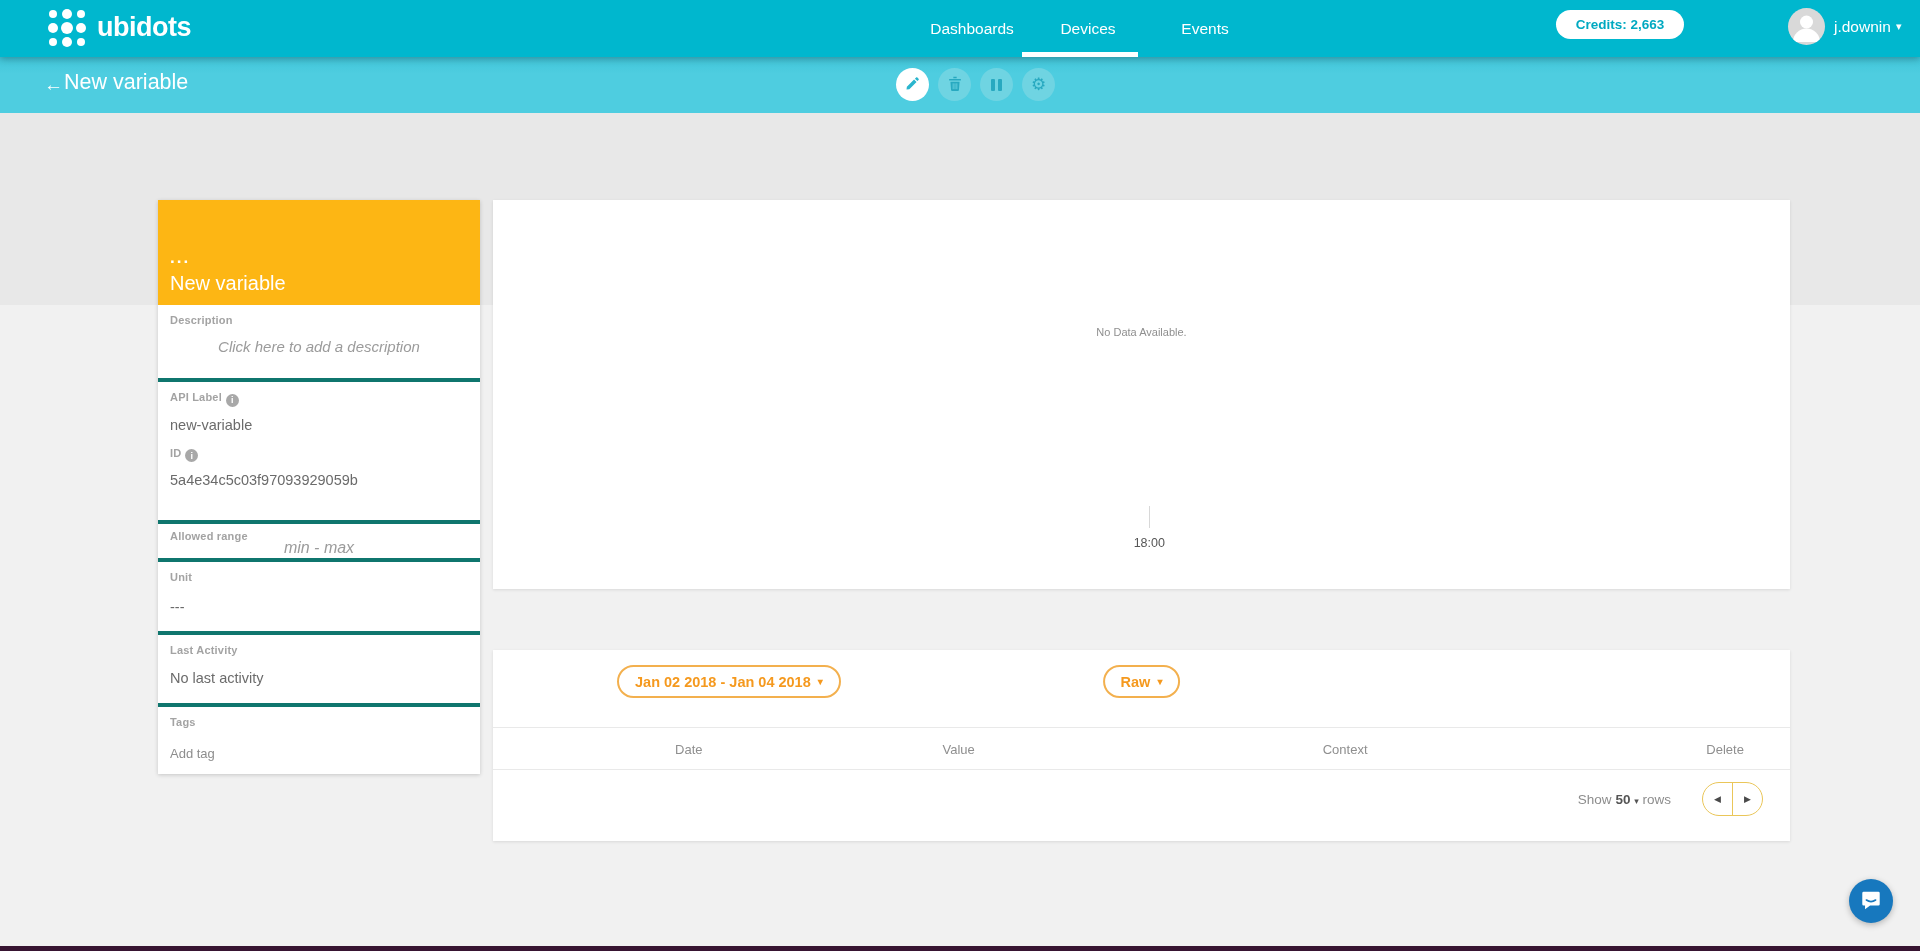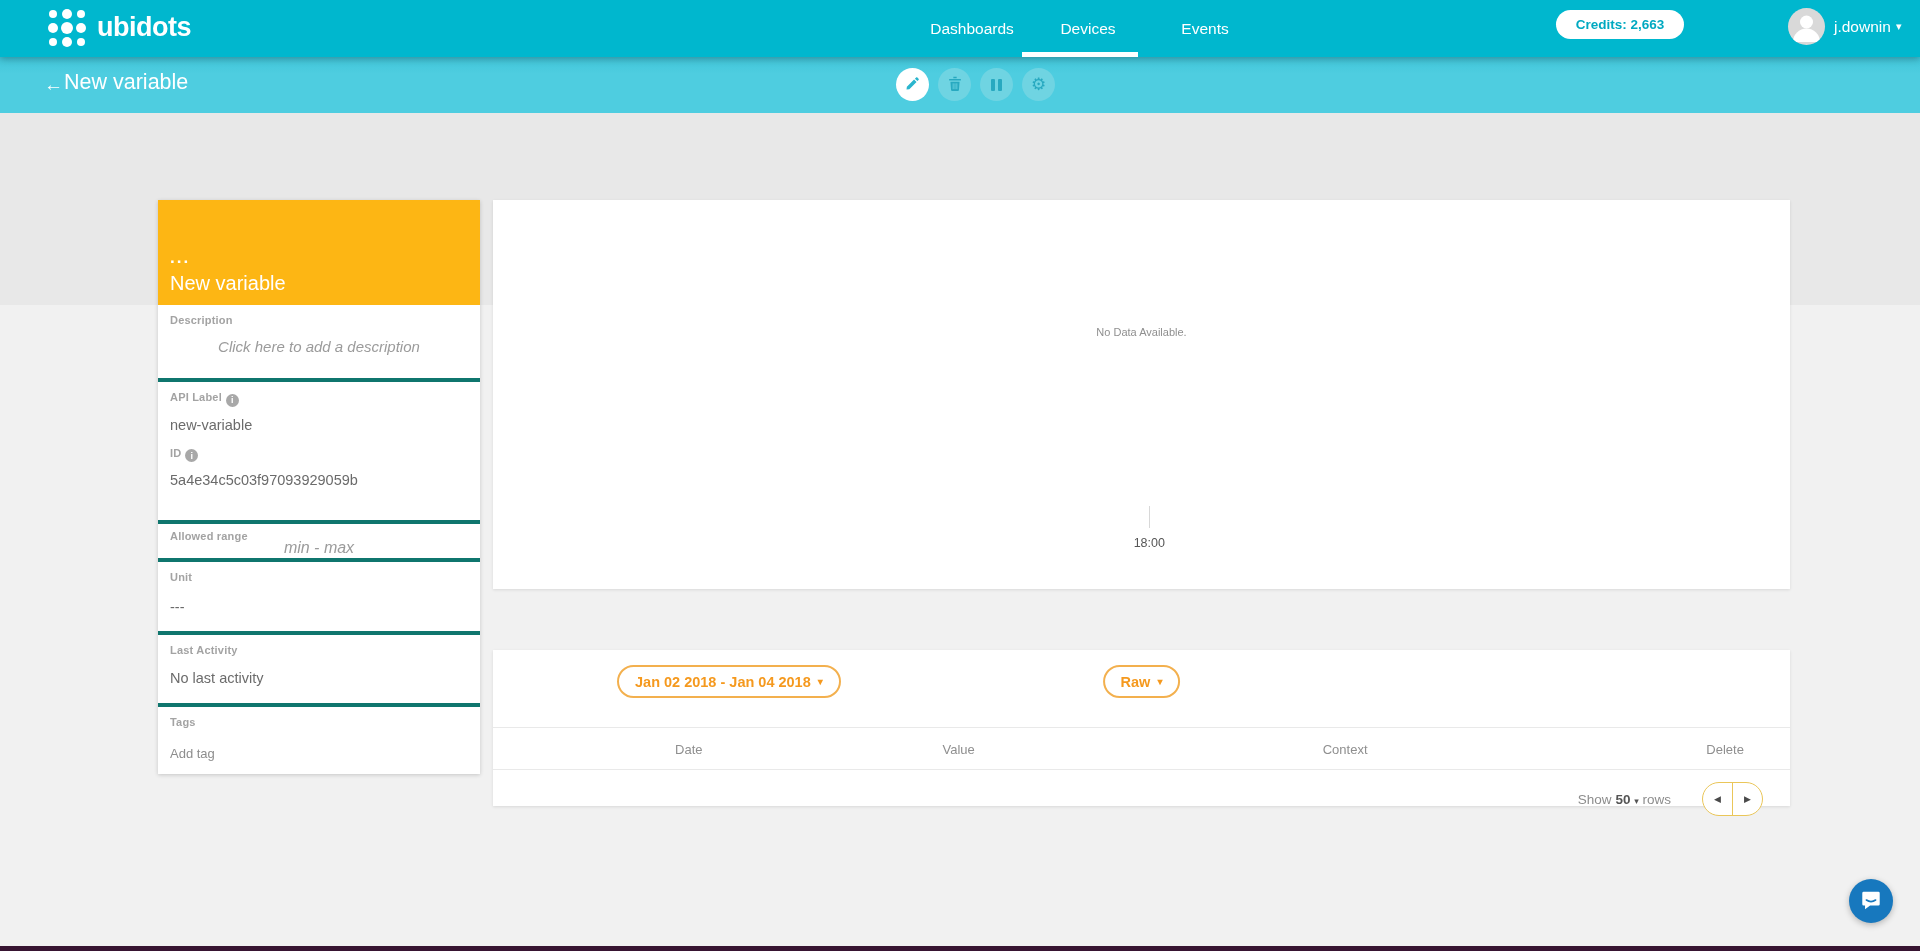--- a/index.html
+++ b/index.html
@@ -81,21 +81,21 @@
   
   .chart-panel { position:absolute; left:493px; top:200px; width:1297px; height:389px; background:#fff;
                  box-shadow:0 1px 3px rgba(0,0,0,.10); }
   .no-data-msg { position:absolute; left:0; width:100%; top:126px; text-align:center;
                  color:#8f8f8f; font-size:11px; }
   .axis-tick { position:absolute; left:50.6%; top:306px; width:1px; height:22px; background:#d8d8d8; }
   .axis-label { position:absolute; left:50.6%; top:336px; transform:translateX(-50%);
                 color:#565656; font-size:12.5px; }
 
   
-  .table-panel { position:absolute; left:493px; top:650px; width:1297px; height:156px; background:#fff;
+  .table-panel { position:absolute; left:493px; top:650px; width:1297px; height:191px; background:#fff;
                  box-shadow:0 1px 3px rgba(0,0,0,.10); }
   .table-toolbar { position:relative; height:78px; border-bottom:1px solid #e9e9e9; }
   .pill-btn { position:absolute; top:15px; height:33px; border-radius:17px; background:#fff;
               border:2px solid #f3b04e; color:#f5991e; font-size:14.5px; font-weight:700;
               display:flex; align-items:center; padding:0 16px; cursor:pointer; white-space:nowrap; }
   .pill-btn .caret { font-size:10px; margin-left:7px; color:#f5991e; }
   .date-range-pill { left:124px; }
   .raw-pill { left:50%; transform:translateX(-50%); }
   .table-head { position:relative; height:42px; border-bottom:1px solid #e9e9e9; }
   .th { position:absolute; top:50%; transform:translate(-50%,-50%); color:#8f8f8f; font-size:13px; cursor:pointer; }

